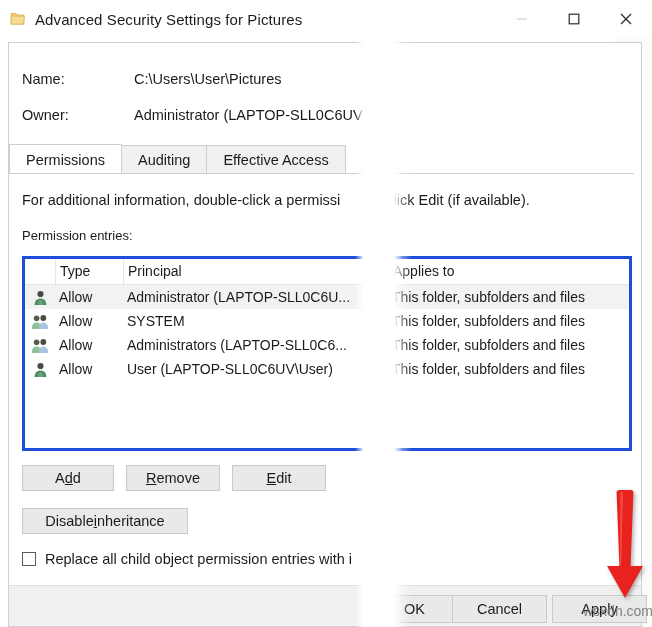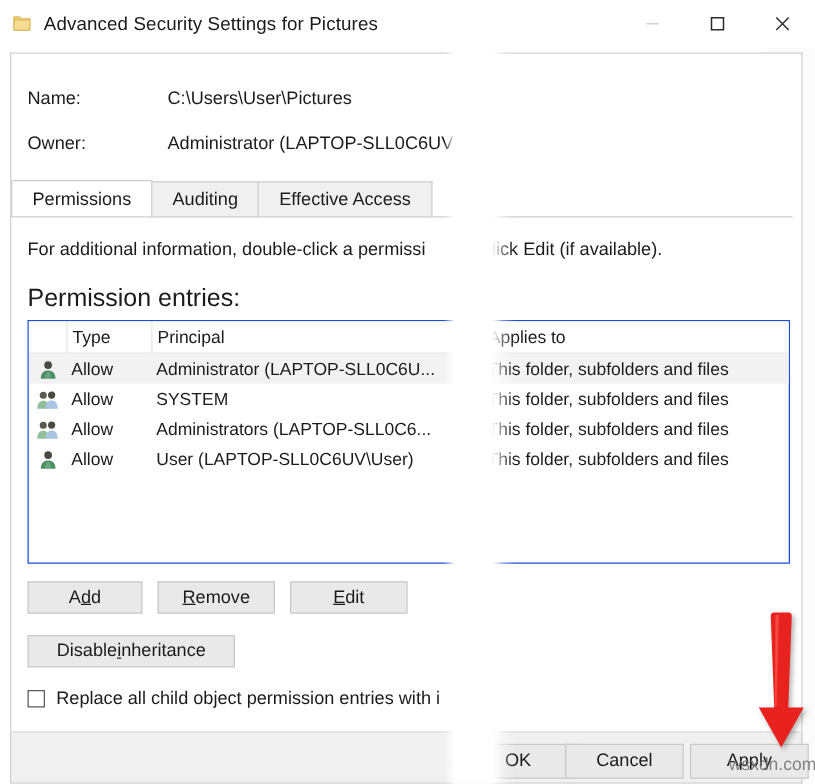--- a/index.html
+++ b/index.html
@@ -143,32 +143,32 @@
     left: 22px;
     top: 192px;
     font-size: 14.5px;
     color: #1b1b1b;
     white-space: nowrap;
   }
   .entries-label {
     position: absolute;
     left: 22px;
     top: 228px;
-    font-size: 20px;
+    font-size: 13px;
     color: #1b1b1b;
   }
 
   
   .listbox {
     position: absolute;
     left: 22px;
     top: 256px;
     width: 610px;
     height: 195px;
-    border: 1px solid #1d4ed8;
+    border: 3px solid #1d4ed8;
     background: #ffffff;
     box-sizing: border-box;
     overflow: hidden;
   }
   .list-header {
     display: flex;
     height: 25px;
     align-items: center;
     border-bottom: 1px solid #e6e6e6;
     background: #ffffff;

